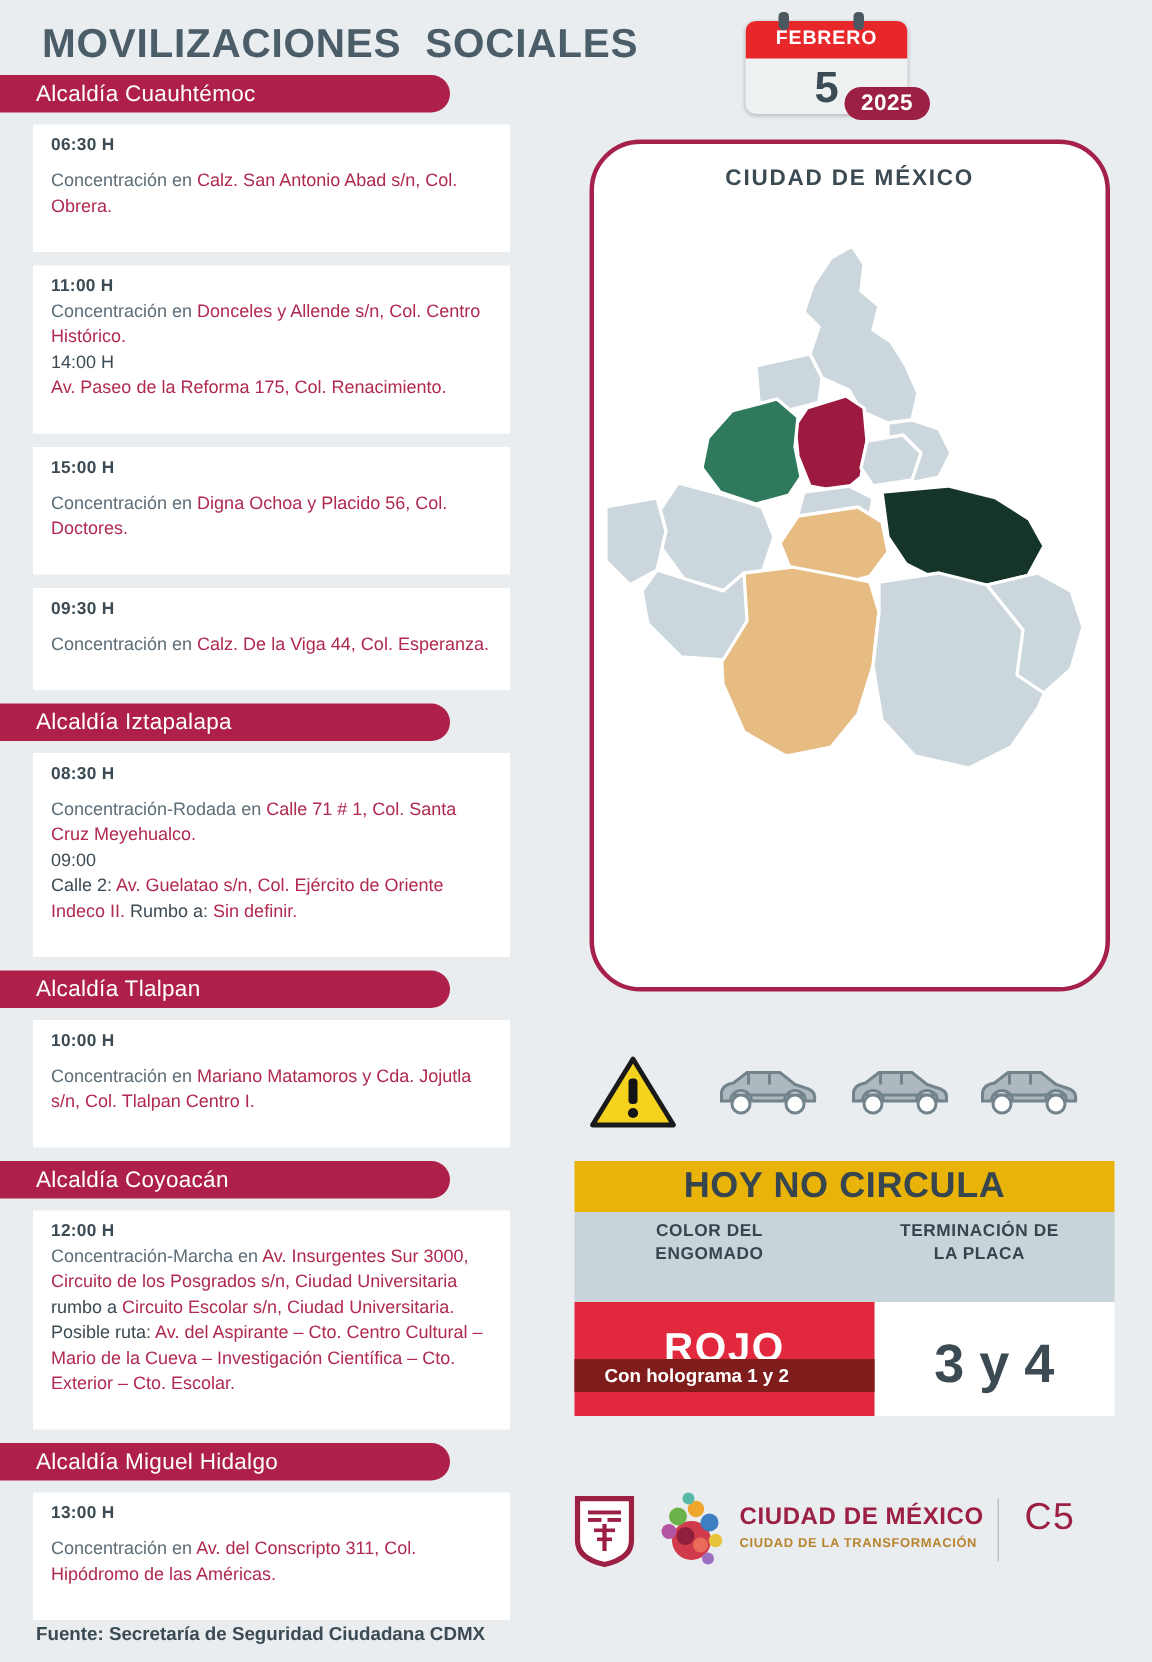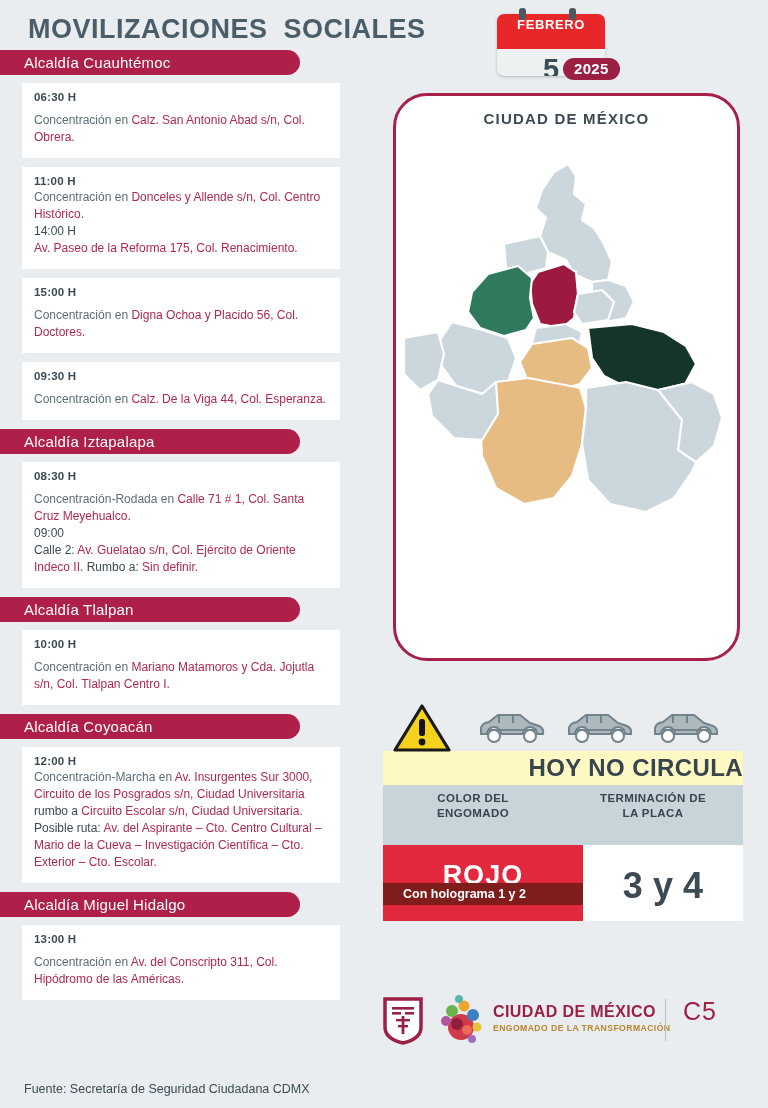--- a/index.html
+++ b/index.html
@@ -24,21 +24,21 @@
   .cal-ring{position:absolute;top:0;width:7px;height:12px;background:#4b5860;border-radius:3px;z-index:3;}
   .cal-ring.l{left:22px;}
   .cal-ring.r{left:72px;}
   .cal-body{
     position:absolute;left:0;top:6px;width:108px;height:62px;
     background:#eef1f2;border-radius:7px;
     box-shadow:0 1px 3px rgba(0,0,0,.22);
     overflow:hidden;
   }
   .cal-month{
-    height:35px;line-height:21px;background:#e8272b;color:#fff;
+    height:25px;line-height:21px;background:#e8272b;color:#fff;
     font-size:13px;font-weight:bold;text-align:center;letter-spacing:.6px;
   }
   .cal-day{
     height:41px;line-height:40px;text-align:center;
     font-size:29px;font-weight:bold;color:#3c4c57;
   }
   .cal-year{
     position:absolute;left:66px;top:50px;
     background:#9c1f44;color:#fff;
     font-size:15px;font-weight:bold;
@@ -52,57 +52,57 @@
     height:25px;line-height:25px;
     width:300px;
     border-radius:0 13px 13px 0;
     padding-left:24px;box-sizing:border-box;
     font-size:15px;font-weight:500;
     margin-bottom:8px;
     letter-spacing:.2px;
   }
   .card{
     background:#fff;margin:0 0 9px 22px;width:318px;
-    box-sizing:border-box;padding:8px 12px 12px 12px;
+    box-sizing:border-box;padding:8px 12px 22px 12px;
   }
   .card .t{
     font-size:11.5px;font-weight:bold;color:#3b4a53;
     letter-spacing:.2px;margin-bottom:2px;
   }
   .card .t.spaced{margin-bottom:9px;}
   .card .d{
     font-size:12px;line-height:17px;color:#b0294f;
   }
   .card .d .g{color:#5d6d77;}
   .card .d b{font-weight:normal;color:#3b4a53;}
   .source{
     position:absolute;left:24px;top:1082px;
-    font-size:12.5px;font-weight:normal;color:#3b4a53;
+    font-size:12.5px;font-weight:bold;color:#3b4a53;
   }
   
   .map-frame{
     position:absolute;left:393px;top:93px;width:347px;height:568px;
     border:3px solid #a5204a;border-radius:34px;background:#fff;
     box-sizing:border-box;
   }
   .map-title{
     position:absolute;left:0;right:0;top:14px;text-align:center;
     font-size:15px;font-weight:bold;color:#3b4a53;letter-spacing:1.2px;
   }
   .map-svg{position:absolute;left:0;top:36px;width:341px;height:525px;}
   
   .hnc{position:absolute;left:383px;top:703px;width:360px;}
   .hnc-icons{height:48px;position:relative;}
   .warn{position:absolute;left:10px;top:0;}
   .car{position:absolute;top:9px;}
   .car1{left:92px;} .car2{left:180px;} .car3{left:266px;}
   .hnc-head{
-    background:#fef9c3;color:#36454e;
-    text-align:right;font-size:24px;font-weight:bold;
-    height:34px;line-height:34px;letter-spacing:.4px;
+    background:#eab308;color:#36454e;
+    text-align:center;font-size:24px;font-weight:bold;
+    height:34px;line-height:34px;letter-spacing:.4px;margin-top:23px;
   }
   .hnc-sub{
     background:#c7d4d9;display:flex;
   }
   .hnc-sub div{
     flex:1;text-align:center;color:#36454e;
     font-size:11.5px;font-weight:bold;line-height:15px;
     padding:6px 0 24px;letter-spacing:.4px;
   }
   .hnc-vals{display:flex;height:76px;}
@@ -291,17 +291,17 @@
     <circle cx="15" cy="18" r="6" fill="#6bb24a"></circle>
     <circle cx="27" cy="13" r="5.5" fill="#f0a62c"></circle>
     <circle cx="36" cy="22" r="6" fill="#3e7fc1"></circle>
     <circle cx="9" cy="28" r="5" fill="#b354a0"></circle>
     <circle cx="40" cy="34" r="4.5" fill="#e8c33a"></circle>
     <circle cx="22" cy="6" r="4" fill="#57b8a8"></circle>
     <circle cx="35" cy="46" r="4" fill="#9c6fc0"></circle>
   </svg>
   <div class="cdmx-txt">
     <div class="cdmx-1">CIUDAD DE MÉXICO</div>
-    <div class="cdmx-2">ENGOMADO DE LA TRANSFORMACIÓN</div>
+    <div class="cdmx-2">CIUDAD DE LA TRANSFORMACIÓN</div>
   </div>
   <div class="divider"></div>
   <div class="c5">C5</div>
 </div>
 
 </body></html>

